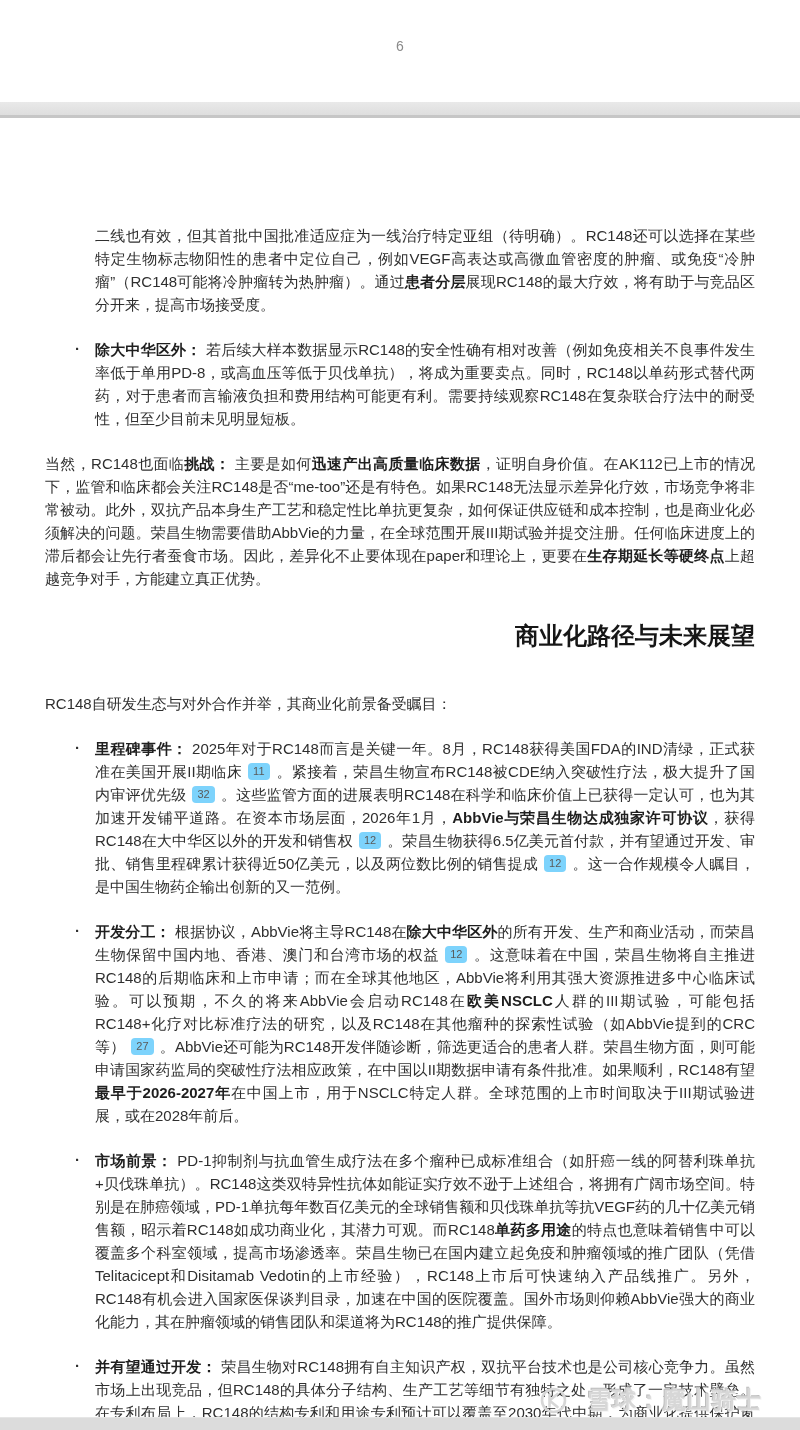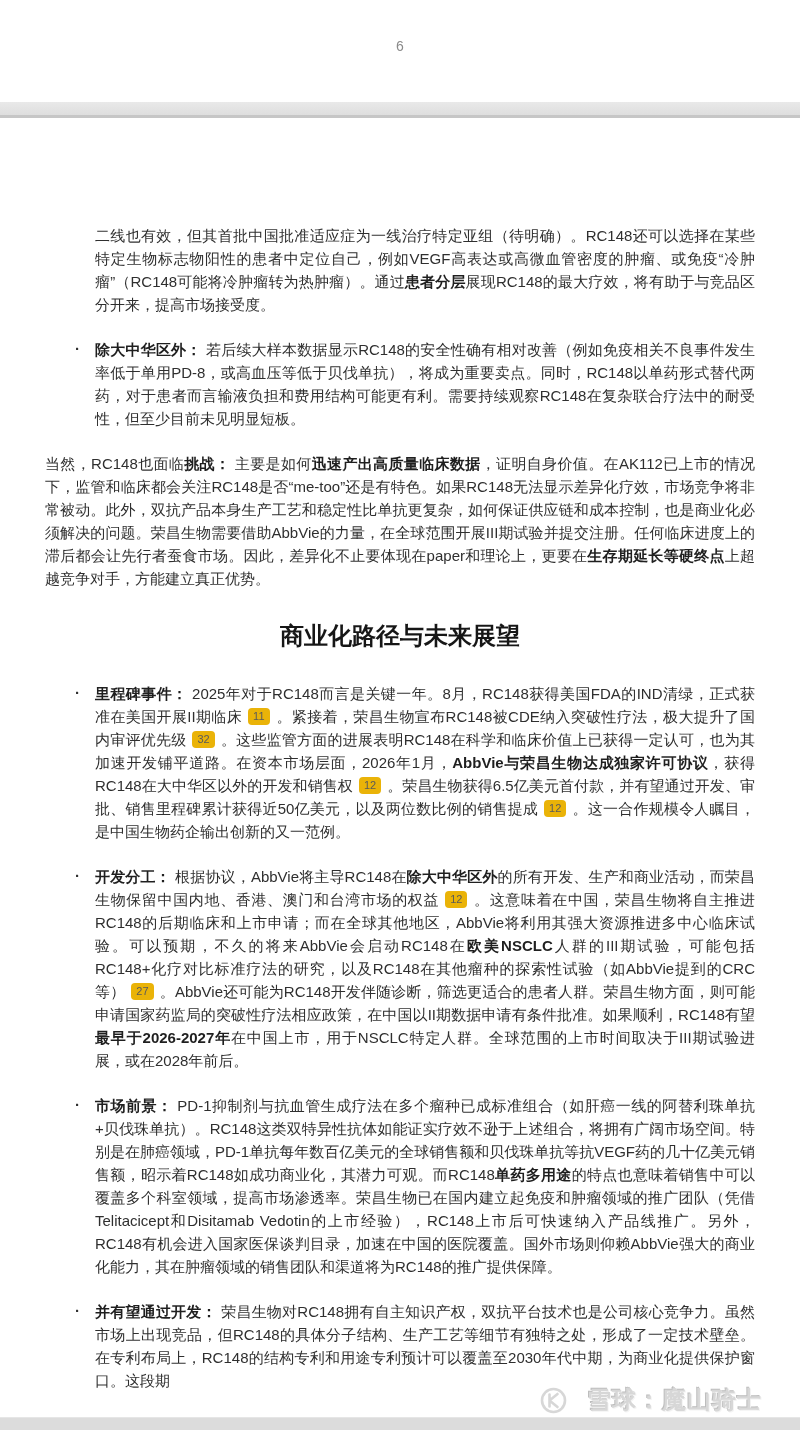--- a/index.html
+++ b/index.html
@@ -25,27 +25,27 @@
   }
   .block{margin:18px 0 22px 0;}
   .para.indent{padding-left:50px;}
   .bullet{position:relative;padding-left:50px;}
   .marker{
     position:absolute;left:30px;top:-1px;color:#2f2f2f;font-weight:700;
   }
   .b{font-weight:700;color:#1f1f1f;}
   .doc-heading{
     font-size:24px;line-height:32px;font-weight:700;color:#161616;
-    margin:30px 0 30px 0;text-align:center;
+    margin:30px 0 40px 0;text-align:right;
   }
   .badge{
     display:inline-block;min-width:12px;
     padding:0 5px;margin:0 6px;
     font-size:11px;line-height:17px;vertical-align:2px;
-    background:#eab308;color:#5a5a5a;border-radius:4px;
+    background:#7dd3fc;color:#5a5a5a;border-radius:4px;
     cursor:pointer;
   }
   .watermark{
     position:absolute;right:38px;bottom:14px;
     display:flex;align-items:center;gap:20px;
     color:#d7d7d7;font-size:24px;font-weight:700;letter-spacing:1px;
     text-shadow:1px 1px 0 #f4f4f4, -1px -1px 0 #bdbdbd;
     white-space:nowrap;
   }
   .watermark svg{display:block;}
@@ -60,20 +60,21 @@
 <div class="page-num page-num-top">6</div>
 
 <div class="page-separator"></div>
 
 <div class="content">
   <div id="doc-blocks">
       <div class="block para indent"><span>二线也有效，但其首批中国批准适应症为一线治疗特定亚组（待明确）。RC148还可以选择在某些特定生物标志物阳性的患者中定位自己，例如VEGF高表达或高微血管密度的肿瘤、或免疫“冷肿瘤”（RC148可能将冷肿瘤转为热肿瘤）。通过</span><span class="b">患者分层</span><span>展现RC148的最大疗效，将有助于与竞品区分开来，提高市场接受度。</span></div>
       <div class="block bullet"><span class="marker">·</span><span class="b">除大中华区外：</span><span> 若后续大样本数据显示RC148的安全性确有相对改善（例如免疫相关不良事件发生率低于单用PD-8，或高血压等低于贝伐单抗），将成为重要卖点。同时，RC148以单药形式替代两药，对于患者而言输液负担和费用结构可能更有利。需要持续观察RC148在复杂联合疗法中的耐受性，但至少目前未见明显短板。</span></div>
       <div class="block para"><span>当然，RC148也面临</span><span class="b">挑战：</span><span> 主要是如何</span><span class="b">迅速产出高质量临床数据</span><span>，证明自身价值。在AK112已上市的情况下，监管和临床都会关注RC148是否“me-too”还是有特色。如果RC148无法显示差异化疗效，市场竞争将非常被动。此外，双抗产品本身生产工艺和稳定性比单抗更复杂，如何保证供应链和成本控制，也是商业化必须解决的问题。荣昌生物需要借助AbbVie的力量，在全球范围开展III期试验并提交注册。任何临床进度上的滞后都会让先行者蚕食市场。因此，差异化不止要体现在paper和理论上，更要在</span><span class="b">生存期延长等硬终点</span><span>上超越竞争对手，方能建立真正优势。</span></div>
       <h2 class="doc-heading">商业化路径与未来展望</h2>
+      <div class="block para"><span>RC148自研发生态与对外合作并举，其商业化前景备受瞩目：</span></div>
       <div class="block bullet"><span class="marker">·</span><span class="b">里程碑事件：</span><span> 2025年对于RC148而言是关键一年。8月，RC148获得美国FDA的IND清绿，正式获准在美国开展II期临床</span><span class="badge">11</span><span>。紧接着，荣昌生物宣布RC148被CDE纳入突破性疗法，极大提升了国内审评优先级</span><span class="badge">32</span><span>。这些监管方面的进展表明RC148在科学和临床价值上已获得一定认可，也为其加速开发铺平道路。在资本市场层面，2026年1月，</span><span class="b">AbbVie与荣昌生物达成独家许可协议</span><span>，获得RC148在大中华区以外的开发和销售权</span><span class="badge">12</span><span>。荣昌生物获得6.5亿美元首付款，并有望通过开发、审批、销售里程碑累计获得近50亿美元，以及两位数比例的销售提成</span><span class="badge">12</span><span>。这一合作规模令人瞩目，是中国生物药企输出创新的又一范例。</span></div>
       <div class="block bullet"><span class="marker">·</span><span class="b">开发分工：</span><span> 根据协议，AbbVie将主导RC148在</span><span class="b">除大中华区外</span><span>的所有开发、生产和商业活动，而荣昌生物保留中国内地、香港、澳门和台湾市场的权益</span><span class="badge">12</span><span>。这意味着在中国，荣昌生物将自主推进RC148的后期临床和上市申请；而在全球其他地区，AbbVie将利用其强大资源推进多中心临床试验。可以预期，不久的将来AbbVie会启动RC148在</span><span class="b">欧美NSCLC</span><span>人群的III期试验，可能包括RC148+化疗对比标准疗法的研究，以及RC148在其他瘤种的探索性试验（如AbbVie提到的CRC等）</span><span class="badge">27</span><span>。AbbVie还可能为RC148开发伴随诊断，筛选更适合的患者人群。荣昌生物方面，则可能申请国家药监局的突破性疗法相应政策，在中国以II期数据申请有条件批准。如果顺利，RC148有望</span><span class="b">最早于2026-2027年</span><span>在中国上市，用于NSCLC特定人群。全球范围的上市时间取决于III期试验进展，或在2028年前后。</span></div>
       <div class="block bullet"><span class="marker">·</span><span class="b">市场前景：</span><span> PD-1抑制剂与抗血管生成疗法在多个瘤种已成标准组合（如肝癌一线的阿替利珠单抗+贝伐珠单抗）。RC148这类双特异性抗体如能证实疗效不逊于上述组合，将拥有广阔市场空间。特别是在肺癌领域，PD-1单抗每年数百亿美元的全球销售额和贝伐珠单抗等抗VEGF药的几十亿美元销售额，昭示着RC148如成功商业化，其潜力可观。而RC148</span><span class="b">单药多用途</span><span>的特点也意味着销售中可以覆盖多个科室领域，提高市场渗透率。荣昌生物已在国内建立起免疫和肿瘤领域的推广团队（凭借Telitacicept和Disitamab Vedotin的上市经验），RC148上市后可快速纳入产品线推广。另外，RC148有机会进入国家医保谈判目录，加速在中国的医院覆盖。国外市场则仰赖AbbVie强大的商业化能力，其在肿瘤领域的销售团队和渠道将为RC148的推广提供保障。</span></div>
       <div class="block bullet"><span class="marker">·</span><span class="b">并有望通过开发：</span><span> 荣昌生物对RC148拥有自主知识产权，双抗平台技术也是公司核心竞争力。虽然市场上出现竞品，但RC148的具体分子结构、生产工艺等细节有独特之处，形成了一定技术壁垒。在专利布局上，RC148的结构专利和用途专利预计可以覆盖至2030年代中期，为商业化提供保护窗口。这段期</span></div>
     </div>
 
 </div>
 
 <div class="watermark">
   <span>

